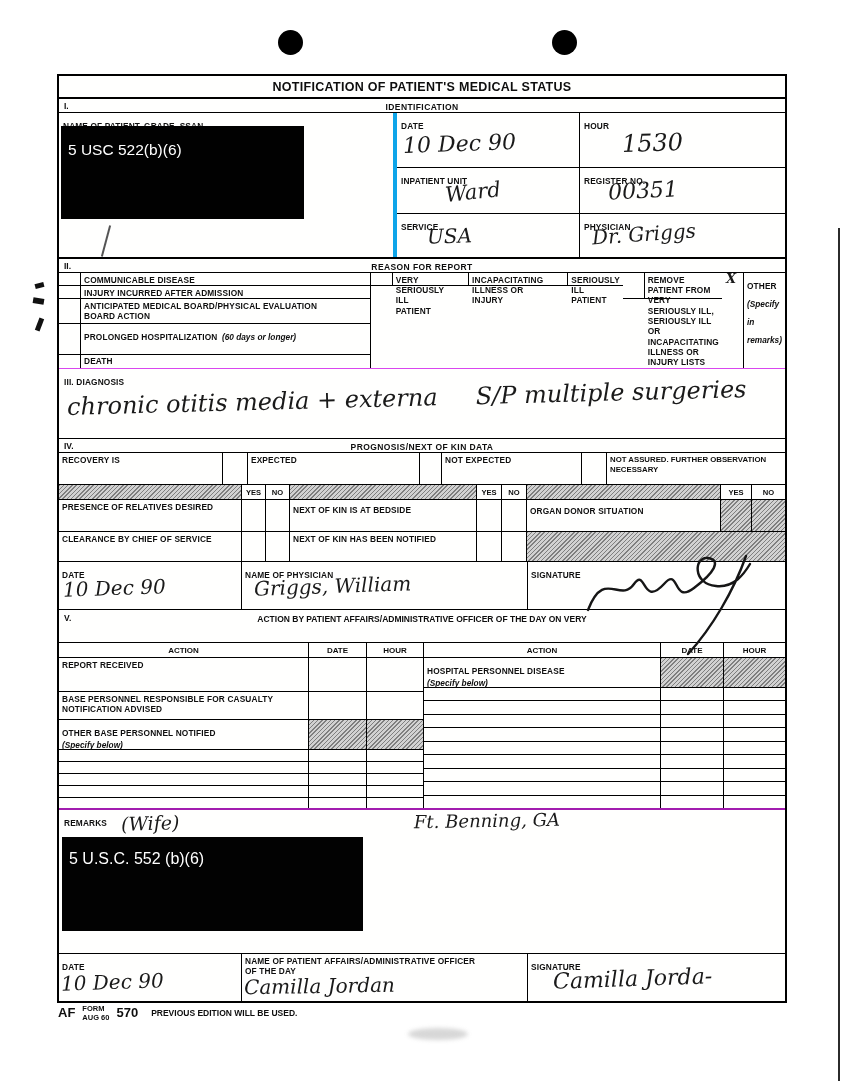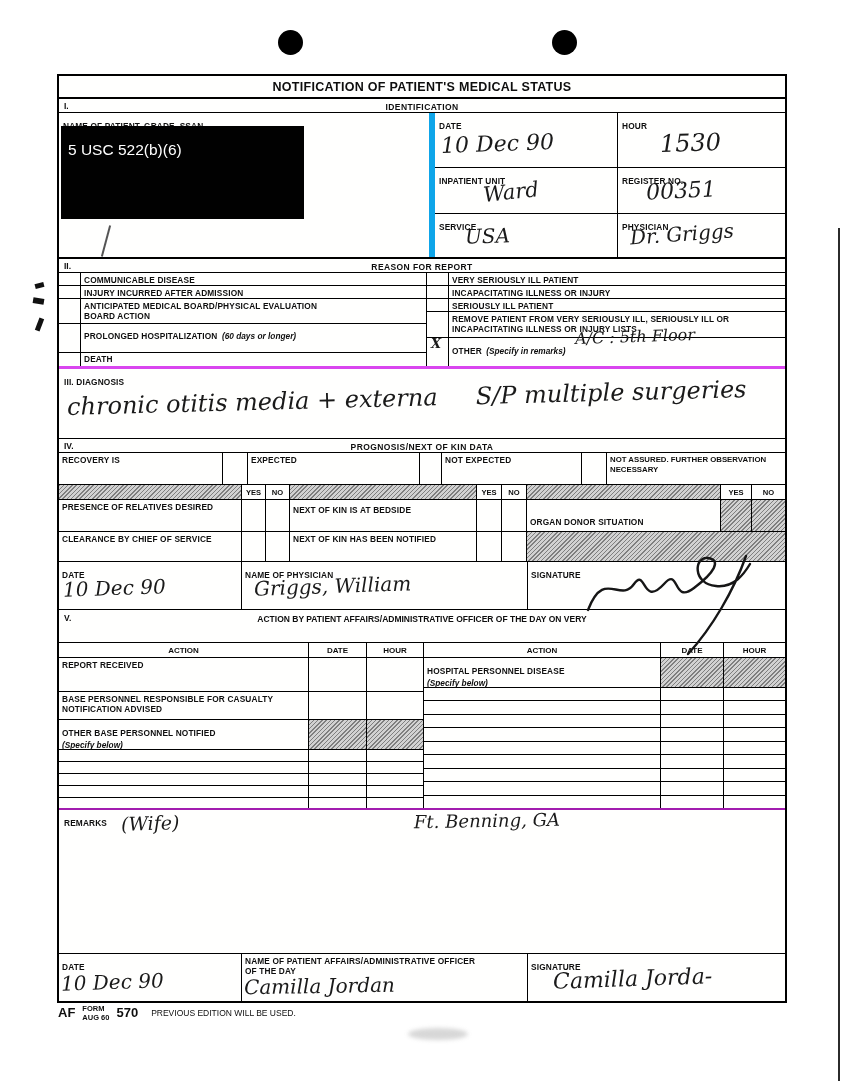--- a/index.html
+++ b/index.html
@@ -21,34 +21,34 @@
   .sechead .cap{text-align:center;padding-top:2.5px;letter-spacing:.4px}
 
   .lab{font-size:8.3px;font-weight:700;line-height:1.25;letter-spacing:.15px}
   .ital{font-style:italic;font-weight:700;font-size:8.3px}
   .hw{font-family:"DejaVu Serif",serif;font-style:italic;color:#1a1a1a;white-space:nowrap;position:absolute}
   .hatch{background-color:#d2d2d2;background-image:repeating-linear-gradient(135deg,rgba(45,45,45,.5) 0,rgba(45,45,45,.5) 1px,transparent 1px,transparent 3px)}
   .grow{flex:1}
 
   
   .ident{display:flex;height:146px;border-bottom:2px solid #000}
-  .id-left{width:376px;border-right:6px solid #0ea5e9;position:relative;padding:2px 4px}
+  .id-left{width:338px;border-right:4px solid #0ea5e9;position:relative;padding:2px 4px}
   .id-right{flex:1;display:flex;flex-direction:column}
   .id-row{display:flex;border-bottom:1px solid #000}
   .id-row:last-child{border-bottom:none;flex:1}
   .id-cell{position:relative;padding:2px 4px}
   .id-c1{width:183px;border-right:1px solid #000}
   .id-c2{flex:1}
   .redact1{position:absolute;left:2px;top:13px;width:243px;height:93px;background:#010101;color:#fff;font-size:15.5px;padding:15px 7px}
   .pen1{position:absolute;left:46px;top:112px;width:2px;height:32px;background:#555;transform:rotate(15deg)}
 
   
-  .reason{display:flex;height:96px;border-bottom:3px solid #d946ef}
+  .reason{display:flex;height:96px;border-bottom:1px solid #d946ef}
   .rz-half-l{width:368px;border-right:1px solid #000;display:flex;flex-direction:column}
-  .rz-half-r{flex:1;display:flex;flex-direction:column}
+  .rz-half-r{flex:1;display:flex;}
   .rz-row{display:flex;border-bottom:1px solid #000;position:relative}
   .rz-row.last{border-bottom:none;flex:1}
   .rz-chk{width:22px;border-right:1px solid #000;position:relative;flex:none}
   .rz-lab{flex:1;padding:1.5px 3px}
   .hw-x{left:4px;top:-2px;font-size:13px;font-weight:700}
   .hw-other{left:148px;top:-11px;font-size:16px;transform:rotate(-2deg)}
 
   
   .diag{position:relative;height:70px;border-bottom:1px solid #000;padding:2px 5px}
   .diag-hw{left:8px;top:15px;font-size:24px;transform:rotate(-1.5deg);white-space:pre}
@@ -82,21 +82,21 @@
   .redact2{position:absolute;left:3px;top:27px;width:301px;height:94px;background:#020202;color:#fff;font-size:16px;padding:13px 7px}
   .hw-wife{left:62px;top:2px;font-size:19px;transform:rotate(-2deg)}
   .hw-loc{left:355px;top:0;font-size:18px;transform:rotate(-1deg)}
   .cert{display:flex;height:47px}
   .cert .p-cell{border-bottom:none}
 
   .footer{position:absolute;left:58px;top:1005px;display:flex;gap:7px;align-items:flex-start}
   .f-af{font-size:13px;font-weight:700}
   .f-stack{display:flex;flex-direction:column;font-size:7.5px;font-weight:700;line-height:1.15}
   .f-num{font-size:13px;font-weight:700}
-  .f-note{font-size:8.5px;font-weight:400;margin-top:3px;margin-left:6px}
+  .f-note{font-size:8.5px;font-weight:700;margin-top:3px;margin-left:6px}
 </style>
 </head>
 <body>
 
 <div class="hole" style="left:278px;top:30px"></div>
 <div class="hole" style="left:552px;top:30px"></div>
 <div class="art-rline"></div>
 <div class="art-m1"></div>
 <div class="art-m2"></div>
 <div class="art-m3"></div>
@@ -244,21 +244,21 @@
     <div class="p-cell yn grow noR">NO</div>
   </div>
 
   <div class="p-row" style="height:32px">
     <div class="p-cell lab" style="width:183px">PRESENCE OF RELATIVES DESIRED</div>
     <div class="p-cell" style="width:24px"></div>
     <div class="p-cell" style="width:24px"></div>
     <div class="p-cell lab" style="width:187px;padding-top:5px">NEXT OF KIN IS AT BEDSIDE</div>
     <div class="p-cell" style="width:25px"></div>
     <div class="p-cell" style="width:25px"></div>
-    <div class="p-cell lab" style="width:194px;padding-top:17px">ORGAN DONOR SITUATION</div>
+    <div class="p-cell lab" style="width:194px;padding-top:6px">ORGAN DONOR SITUATION</div>
     <div class="p-cell hatch" style="width:31px"></div>
     <div class="p-cell hatch grow noR"></div>
   </div>
 
   <div class="p-row" style="height:30px">
     <div class="p-cell lab" style="width:183px">CLEARANCE BY CHIEF OF SERVICE</div>
     <div class="p-cell" style="width:24px"></div>
     <div class="p-cell" style="width:24px"></div>
     <div class="p-cell lab" style="width:187px">NEXT OF KIN HAS BEEN NOTIFIED</div>
     <div class="p-cell" style="width:25px"></div>
@@ -396,20 +396,23 @@
           <div class="at-date"></div>
           <div class="at-hour"></div>
         </div>
     </div>
   </div>
 
   <div class="remarks">
     <span class="lab">REMARKS</span>
     <span class="hw hw-wife">(Wife)</span>
     <span class="hw hw-loc">Ft. Benning, GA</span>
+    <div class="redact2">
+      <span>5 U.S.C. 552 (b)(6)</span>
+    </div>
   </div>
 
   <div class="cert">
     <div class="p-cell" style="width:183px">
       <span class="lab">DATE</span>
       <span class="hw" style="left:2px;top:16px;font-size:20px;transform:rotate(-2deg)">10 Dec 90</span>
     </div>
     <div class="p-cell" style="width:286px">
       <span class="lab" style="display:block;max-width:235px">NAME OF PATIENT AFFAIRS/ADMINISTRATIVE OFFICER OF THE DAY</span>
       <span class="hw" style="left:2px;top:20px;font-size:20px;transform:rotate(-1deg)">Camilla Jordan</span>

